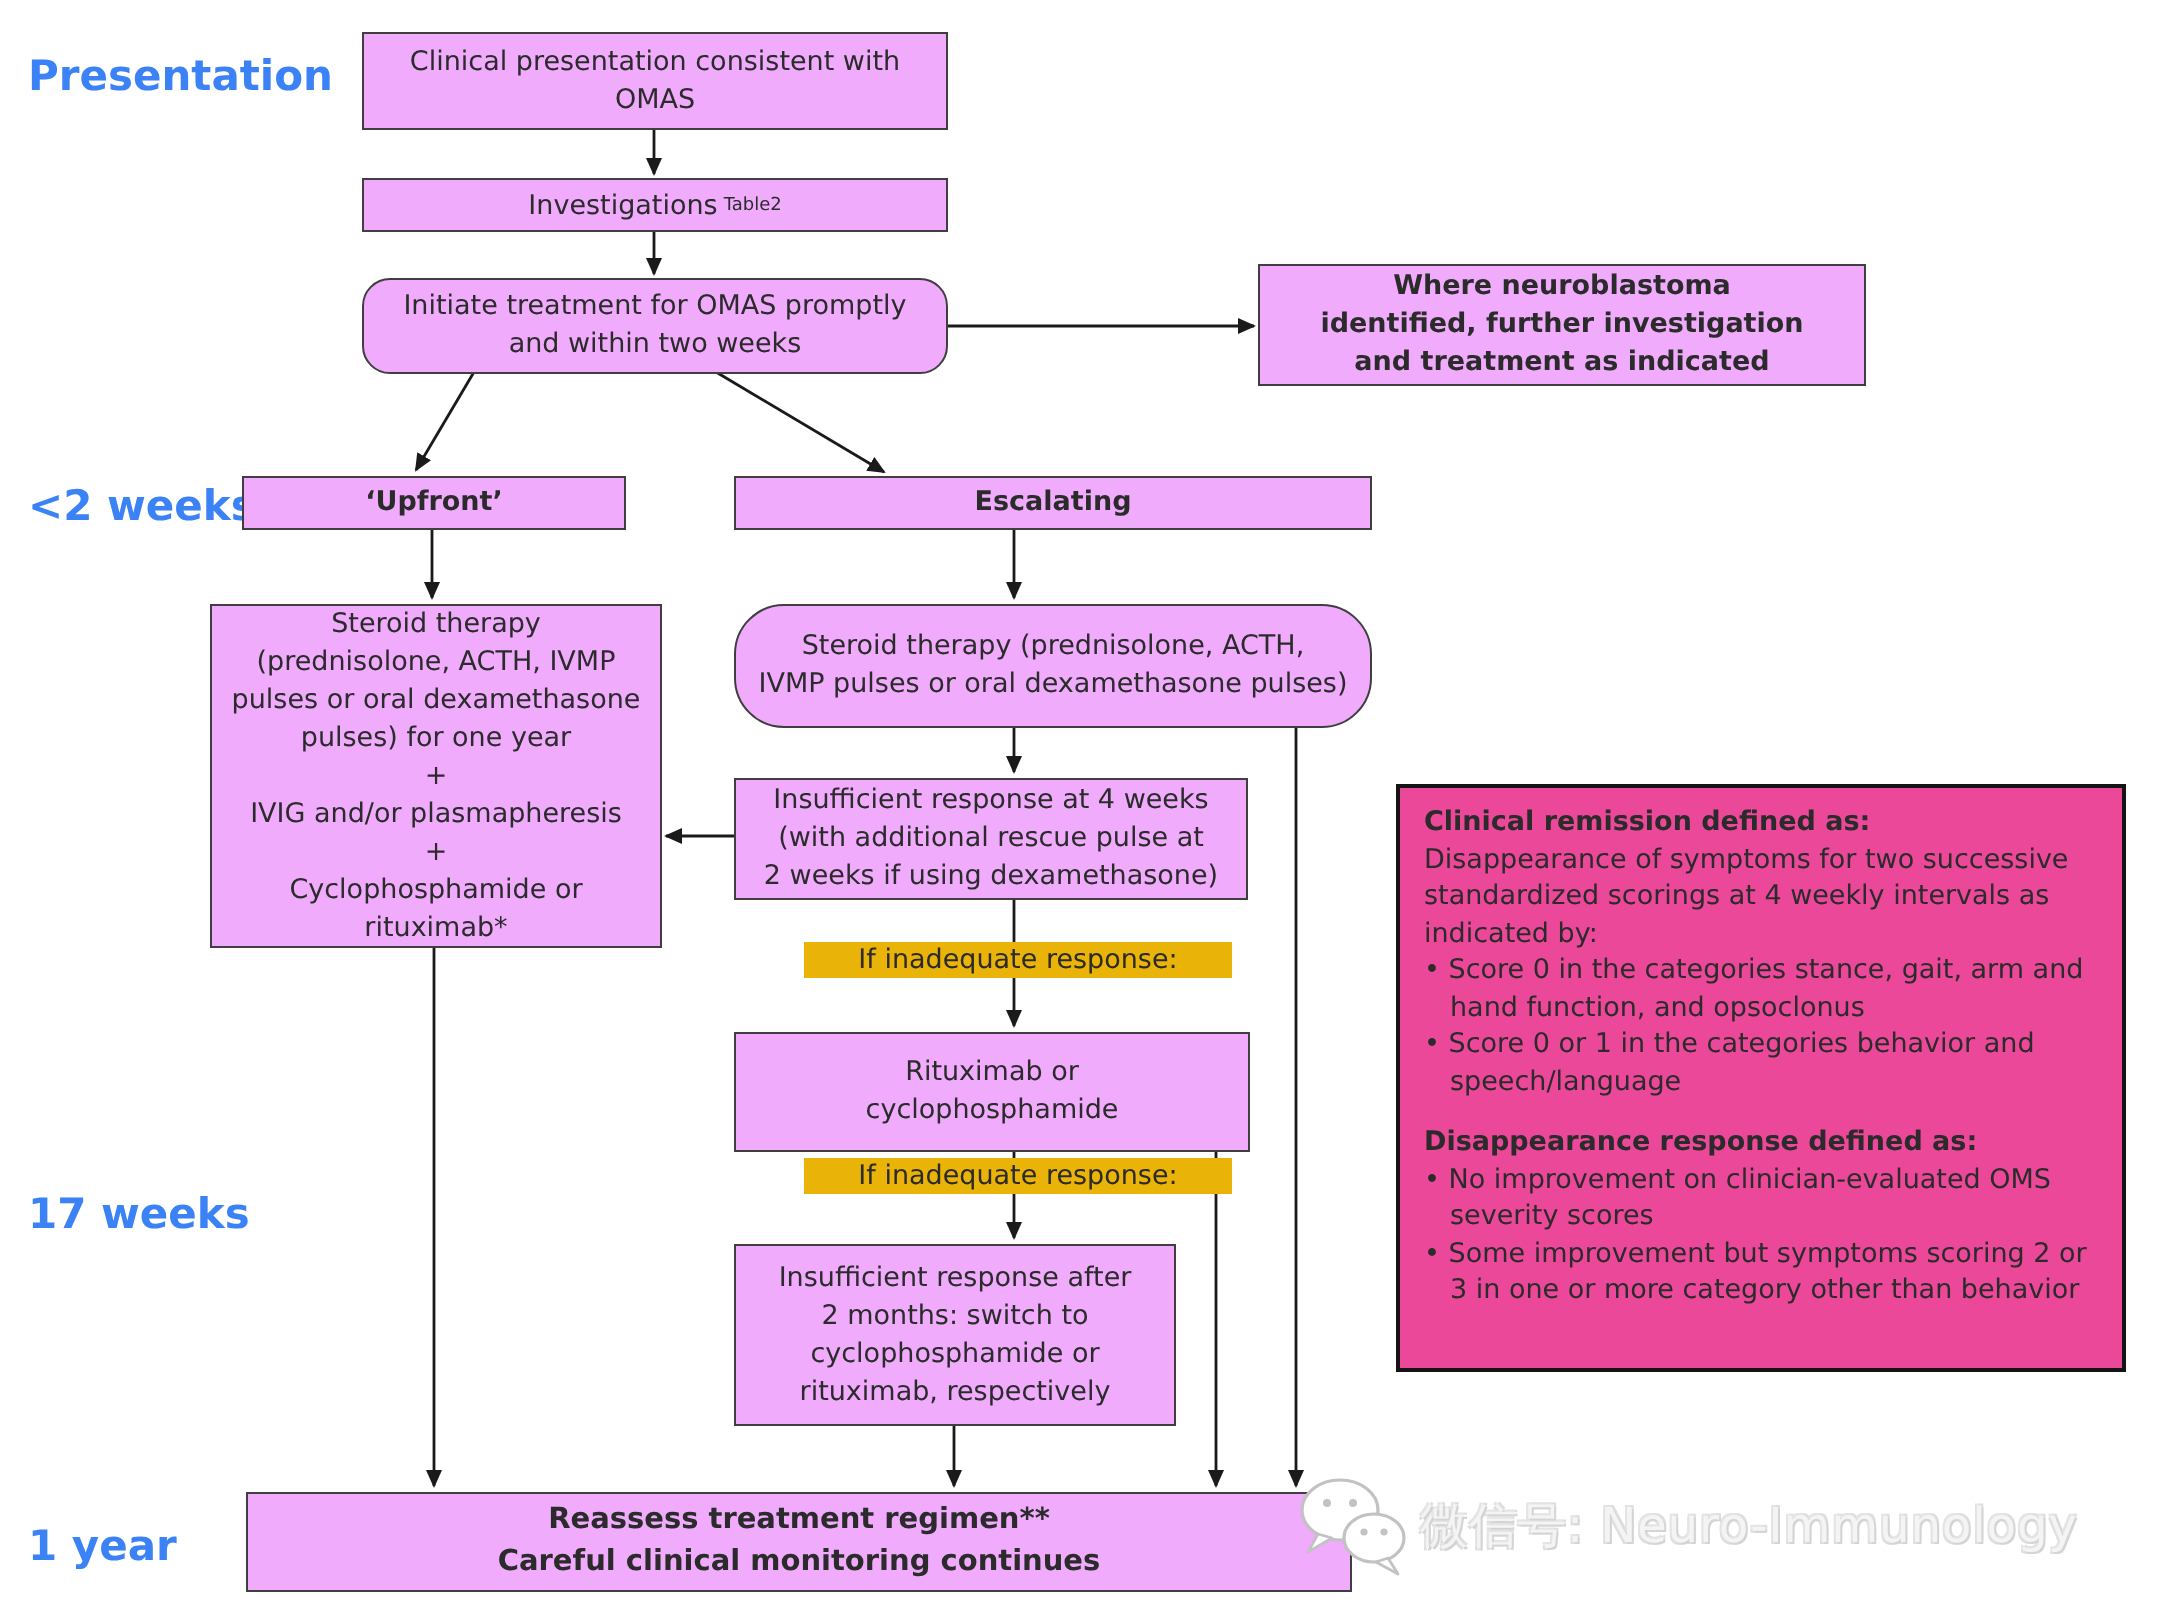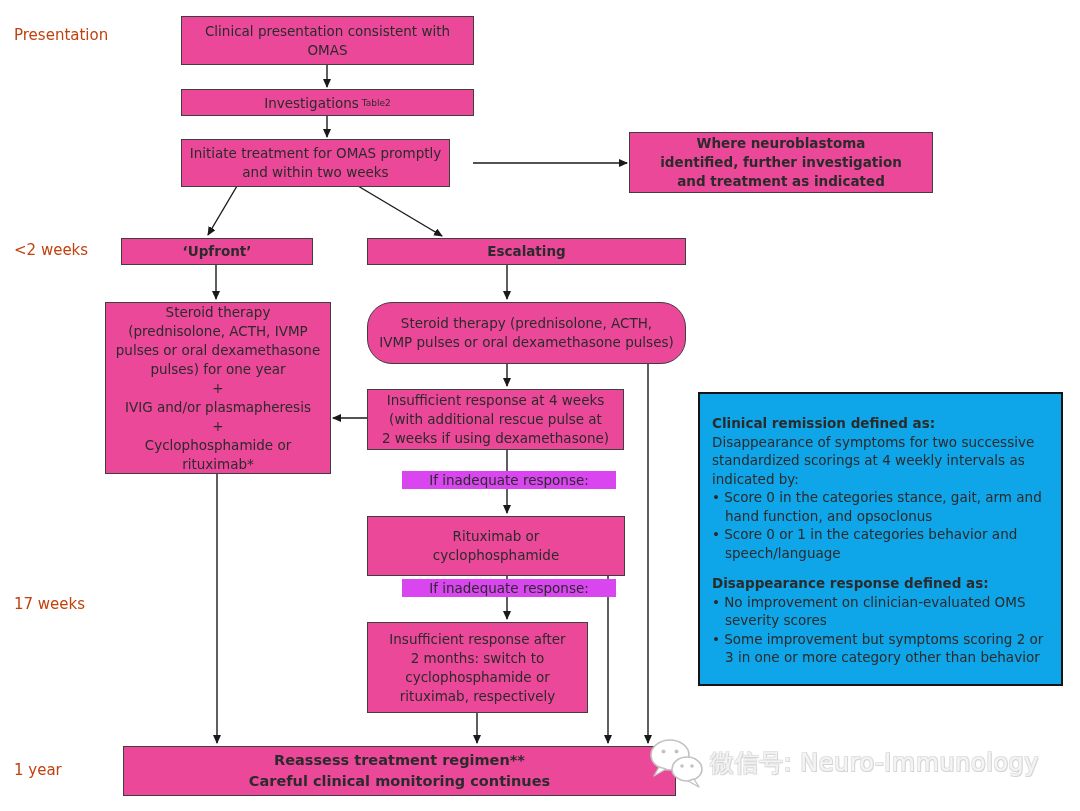--- a/index.html
+++ b/index.html
@@ -13,55 +13,56 @@
     overflow: hidden;
   }
   svg.connectors {
     position: absolute; left: 0; top: 0; z-index: 1;
   }
   svg.connectors line { stroke: #1a1a1a; stroke-width: 1.4; }
   .box {
     position: absolute;
     box-sizing: border-box;
     border: 1px solid #3f3f3f;
-    background: #ec4899;
+    background: #f0abfc;
     display: flex;
     flex-direction: column;
     justify-content: center;
     align-items: center;
     text-align: center;
     font-size: 13.5px;
     z-index: 2;
   }
   .box .ln { line-height: 19px; }
   .bold { font-weight: bold; align-items: center; }
   .row { flex-direction: row; }
   .tlabel {
     position: absolute;
-    font-size: 15px;
-    color: #c2410c;
+    font-size: 21px;
+    color: #3b82f6;
     z-index: 2;
     white-space: nowrap;
+    font-weight: bold;
   }
   .floattext {
     position: absolute;
     text-align: center;
-    background: #d946ef;
+    background: #eab308;
     font-size: 13.5px;
     padding: 1px 2px;
     z-index: 2;
     white-space: nowrap;
   }
   sup.tbl { font-size: 9px; margin-left: 3px; line-height: 0; }
   .infopanel {
     position: absolute;
     box-sizing: border-box;
     border: 2px solid #141414;
-    background: #0ea5e9;
-    padding: 20px 12px;
+    background: #ec4899;
+    padding: 8px 12px;
     font-size: 13.5px;
     line-height: 18.5px;
     text-align: left;
     z-index: 2;
   }
   .infopanel .sect2 { margin-top: 12px; }
   .bullet { padding-left: 13px; text-indent: -13px; }
   .bullet::before { content: "• "; }
   .watermark {
     position: absolute;
@@ -115,21 +116,21 @@
   <div class="box" style="left:181px; top:16px; width:293px; height:49px;">
     <div class="ln">Clinical presentation consistent with</div>
     <div class="ln">OMAS</div>
   </div>
 
   <div class="box row" style="left:181px; top:89px; width:293px; height:27px;">
     <span>Investigations</span>
     <sup class="tbl">Table2</sup>
   </div>
 
-  <div class="box" style="left:181px; top:139px; width:269px; height:48px;">
+  <div class="box" style="left:181px; top:139px; width:293px; height:48px;border-radius:14px;">
     <div class="ln">Initiate treatment for OMAS promptly</div>
     <div class="ln">and within two weeks</div>
   </div>
 
   <div class="box bold" style="left:629px; top:132px; width:304px; height:61px;">
     <div class="ln">Where neuroblastoma</div>
     <div class="ln">identified, further investigation</div>
     <div class="ln">and treatment as indicated</div>
   </div>
 

